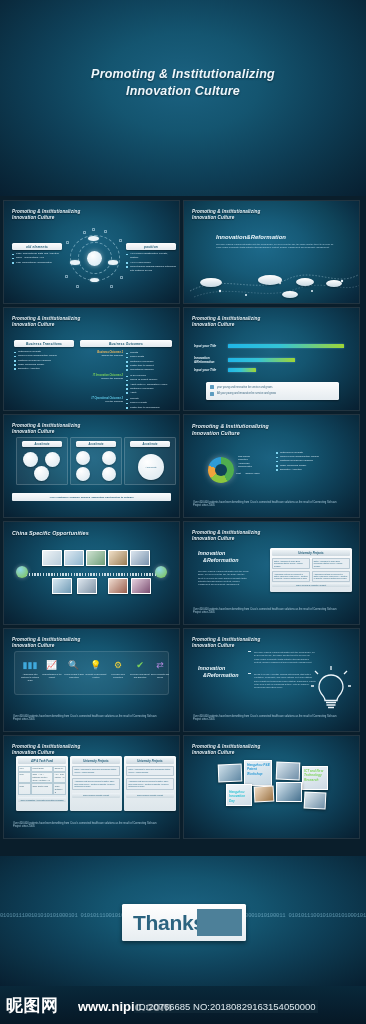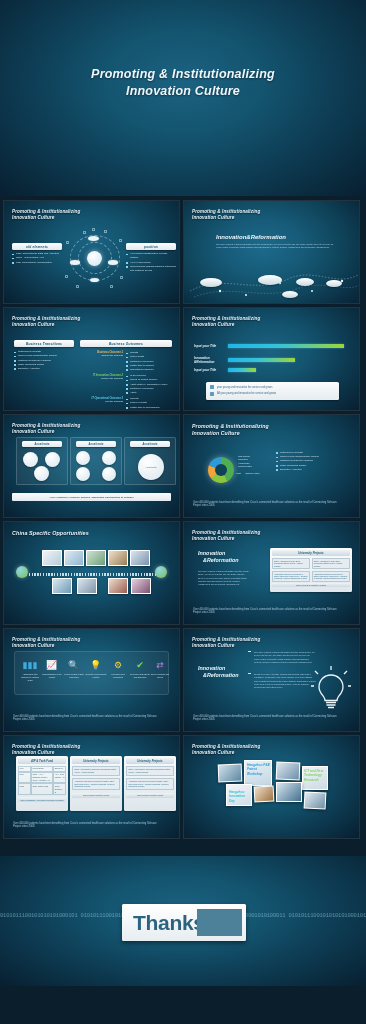--- a/index.html
+++ b/index.html
@@ -766,14 +766,19 @@
 0101011100101010101000101</div>
     <div class="binary" style="right:0px;text-align:right;">0101011100101010101000101
 0100000101010001010100011
 0101011100101010101000101</div>
     <div class="thanks-wrap">
       <span class="thanks-txt">Thanks</span>
       <span class="thanks-block"></span>
     </div>
   </div>
 
+  <div class="wm">
+    <span class="wm-cn">昵图网</span>
+    <span class="wm-url">www.nipic.com</span>
+    <span class="wm-id">ID:20766685  NO:20180829163154050000</span>
+  </div>
 
 </div>
 
 </body></html>

